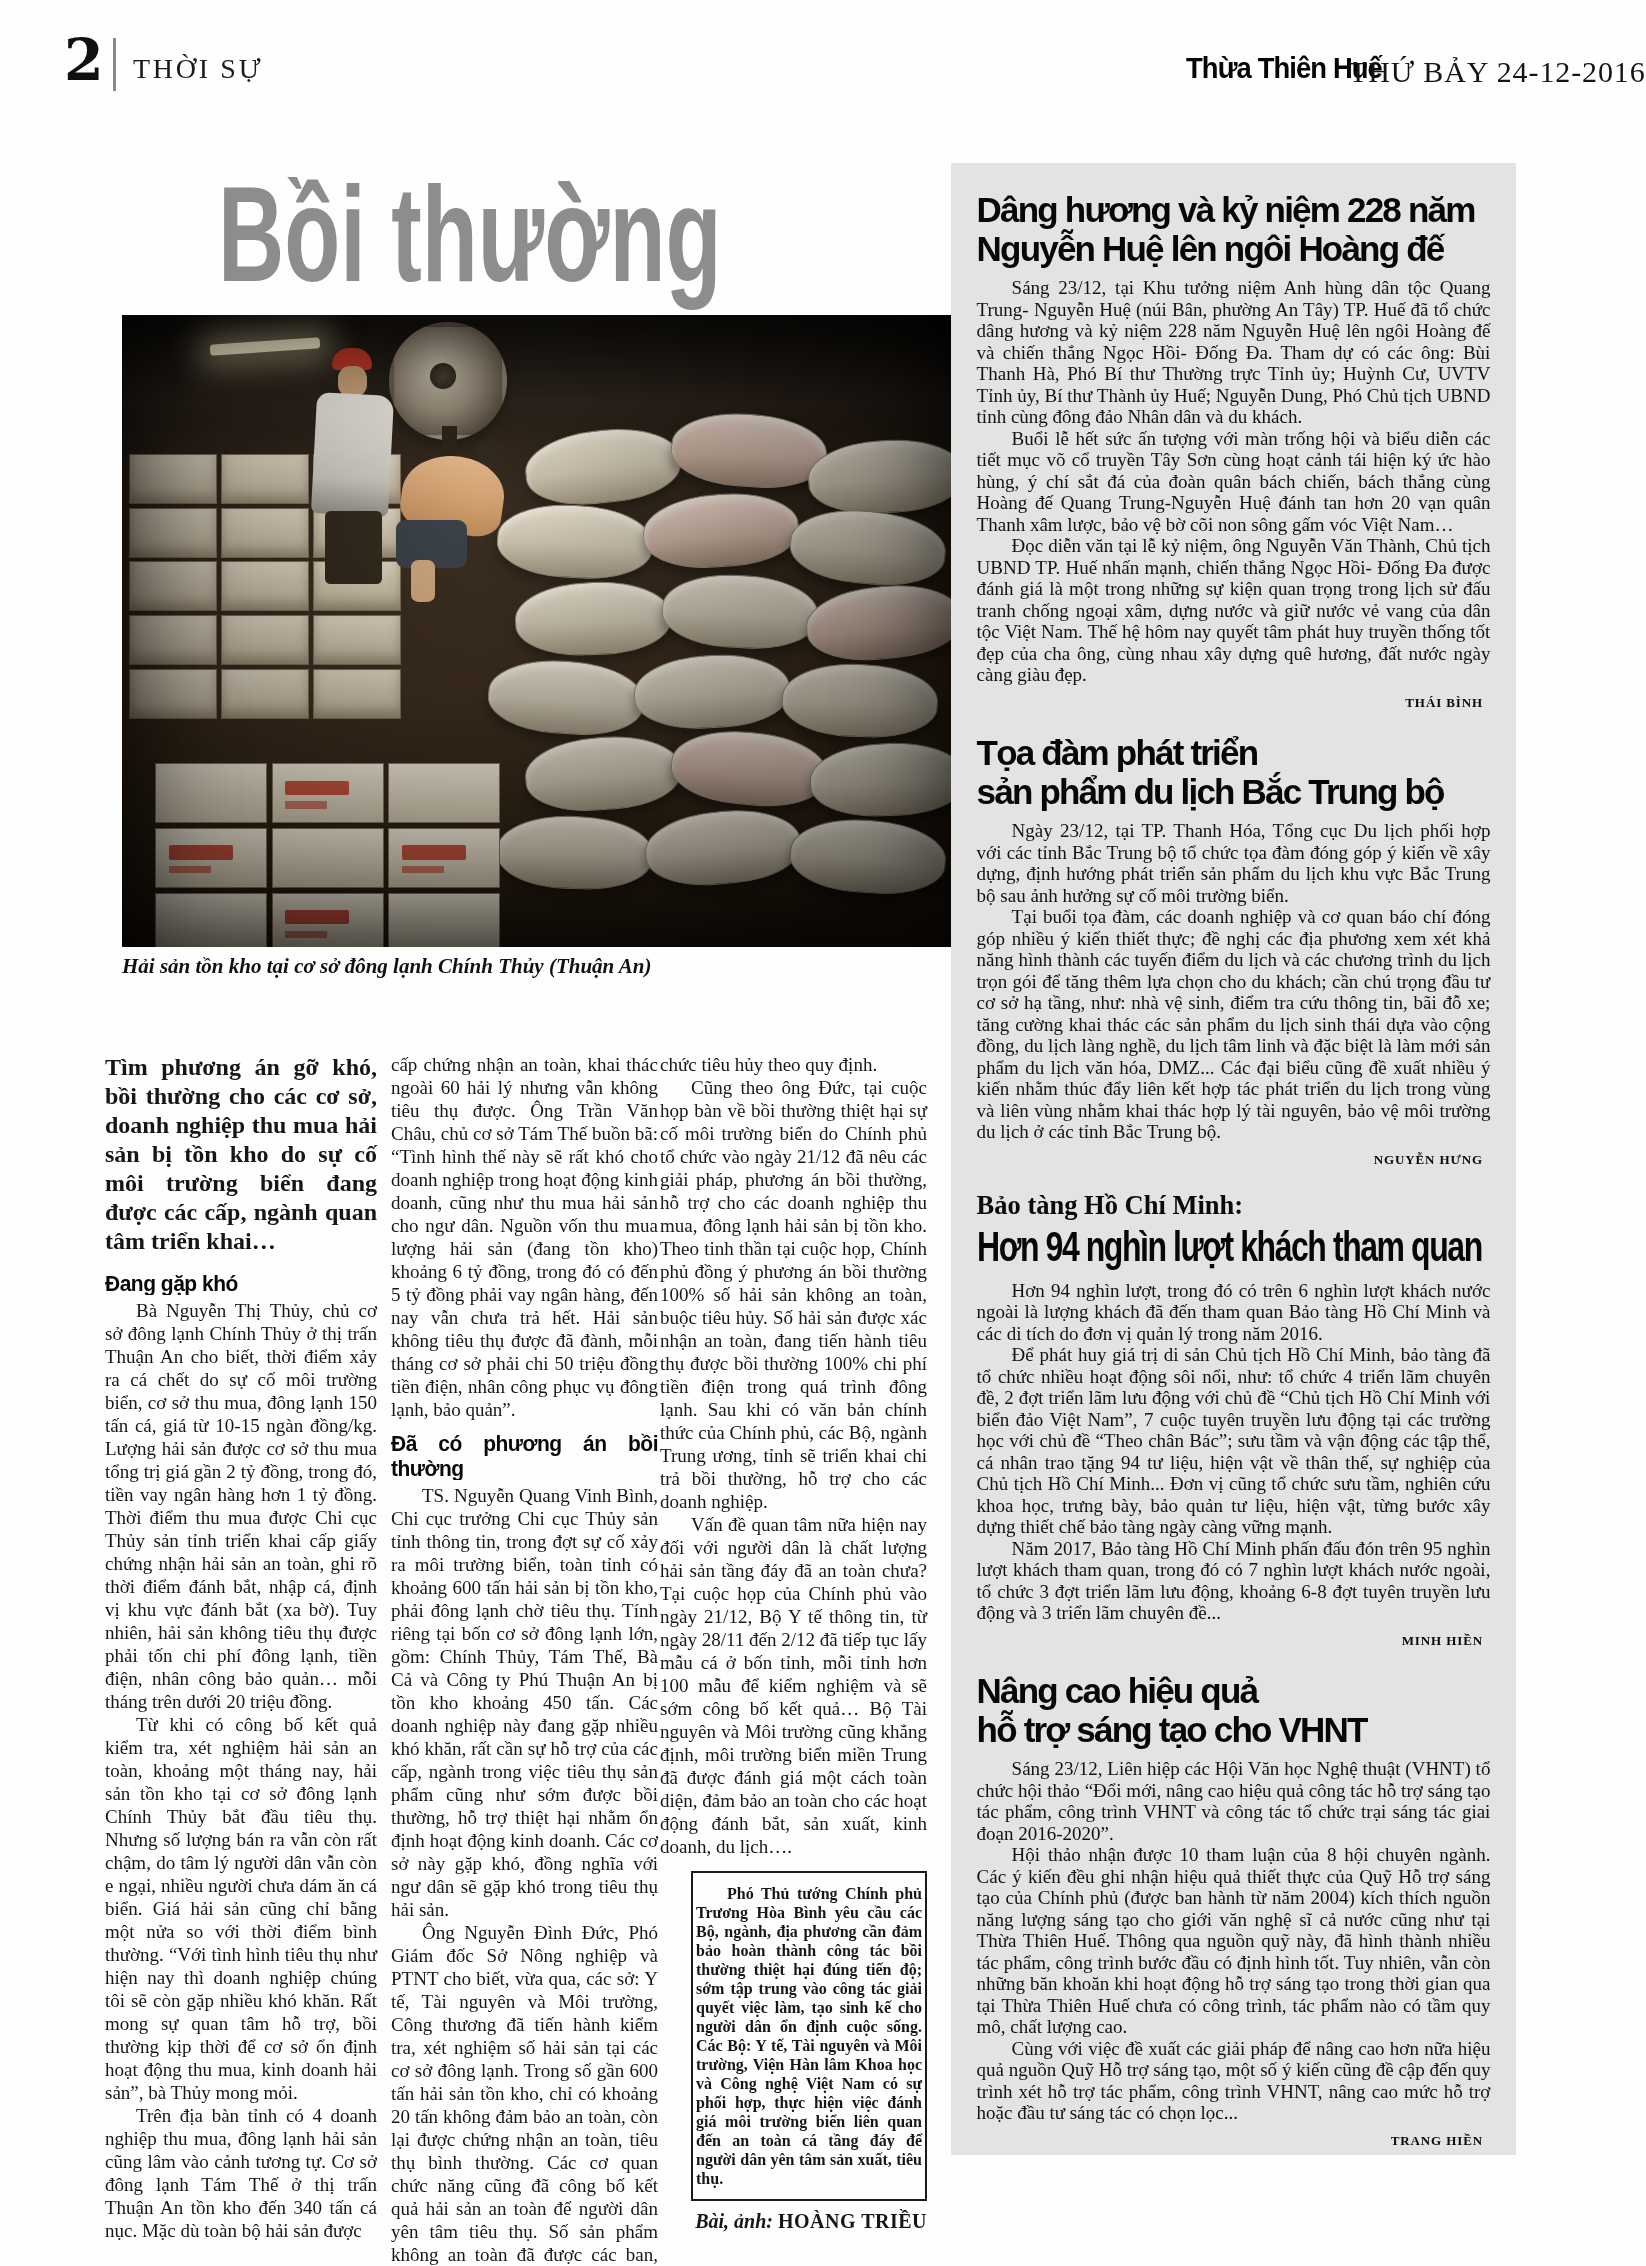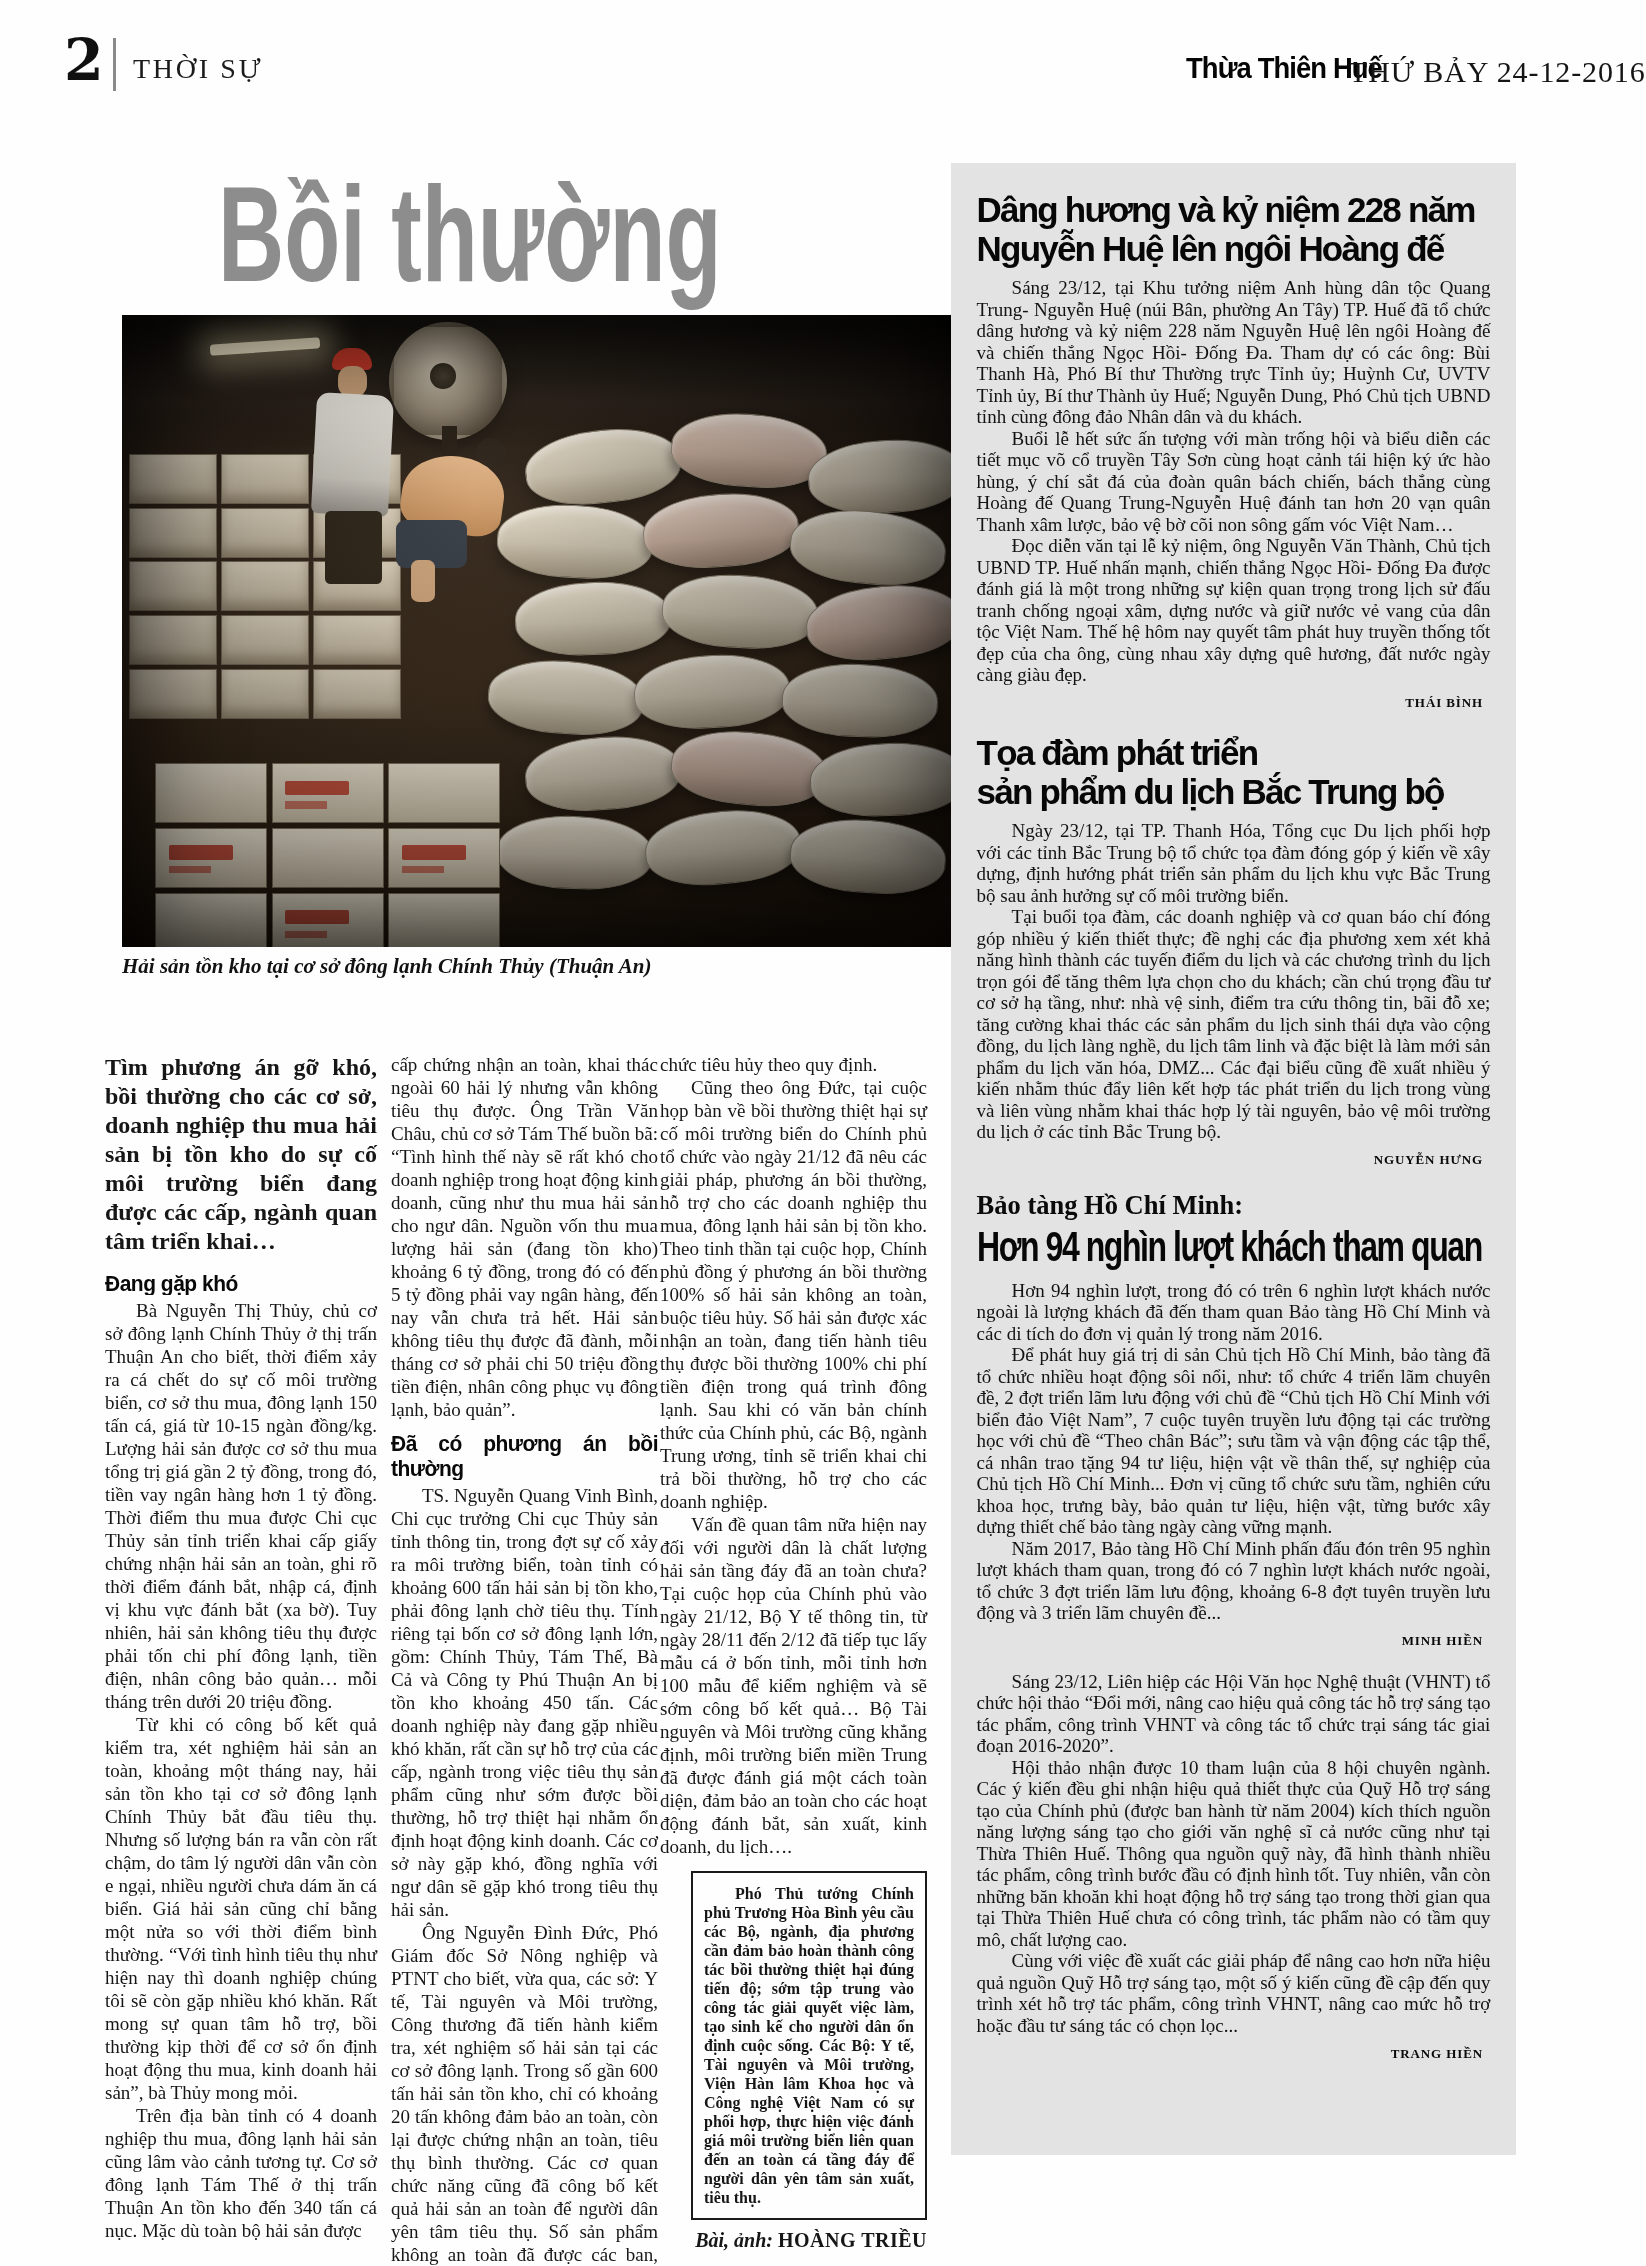--- a/index.html
+++ b/index.html
@@ -70,21 +70,21 @@
     text-align:justify;color:#161616;}
   .col p{margin:0 0 0 0;text-indent:31px;}
   .col p.noind{text-indent:0;}
   .lede{font-weight:bold;font-size:24px;line-height:29px;text-align:justify;
     text-indent:0;margin-bottom:14.6px;}
   .subhead{font-family:"Liberation Sans",sans-serif;font-weight:bold;font-size:21px;
     letter-spacing:-0.5px;margin:11px 0 5.5px;text-indent:0;color:#090909;transform:scaleY(1.08);transform-origin:left;}
   #col1{left:105px;}
   #col2{left:391px;width:267px;}
   #col3{left:660px;width:267px;}
-  .quotebox{border:2.7px solid #1a1a1a;margin:12.8px 0 9.1px 31px;padding:11px 11px;
+  .quotebox{border:2.7px solid #1a1a1a;margin:12.8px 0 9.1px 31px;padding:11px 3px;
     font-weight:bold;font-size:16px;line-height:19px;text-align:justify;}
   .quotebox .qb-text{text-indent:31px;display:block;}
   .main-byline{text-align:right;margin-top:9.1px;font-size:20px;}
   .main-byline .lbl{font-style:italic;font-weight:bold;}
   .main-byline .nm{font-weight:bold;letter-spacing:0.5px;}
 
   
   .sidebar{position:absolute;left:951px;top:163px;width:565px;height:1992px;
     background:#e3e3e3;box-sizing:border-box;padding:27.4px 25.6px 16.4px;overflow:hidden;}
   .sb-hl{font-family:"Liberation Sans",sans-serif;font-weight:bold;font-size:35px;
@@ -241,20 +241,24 @@
   <div>
     <div class="kicker">Bảo tàng Hồ Chí Minh:</div>
     <div class="sb-hl-xl">Hơn 94 nghìn lượt khách tham quan</div>
     <p>Hơn 94 nghìn lượt, trong đó có trên 6 nghìn lượt khách nước ngoài là lượng khách đã đến tham quan Bảo tàng Hồ Chí Minh và các di tích do đơn vị quản lý trong năm 2016.</p>
     <p>Để phát huy giá trị di sản Chủ tịch Hồ Chí Minh, bảo tàng đã tổ chức nhiều hoạt động sôi nổi, như: tổ chức 4 triển lãm chuyên đề, 2 đợt triển lãm lưu động với chủ đề “Chủ tịch Hồ Chí Minh với biển đảo Việt Nam”, 7 cuộc tuyên truyền lưu động tại các trường học với chủ đề “Theo chân Bác”; sưu tầm và vận động các tập thể, cá nhân trao tặng 94 tư liệu, hiện vật về thân thế, sự nghiệp của Chủ tịch Hồ Chí Minh... Đơn vị cũng tổ chức sưu tầm, nghiên cứu khoa học, trưng bày, bảo quản tư liệu, hiện vật, từng bước xây dựng thiết chế bảo tàng ngày càng vững mạnh.</p>
     <p>Năm 2017, Bảo tàng Hồ Chí Minh phấn đấu đón trên 95 nghìn lượt khách tham quan, trong đó có 7 nghìn lượt khách nước ngoài, tổ chức 3 đợt triển lãm lưu động, khoảng 6-8 đợt tuyên truyền lưu động và 3 triển lãm chuyên đề...</p>
     <div class="sb-byline">MINH HIỀN</div>
   </div>
 
   <div>
+    <div class="sb-hl">
+      <span>Nâng cao hiệu quả</span><br>
+      <span>hỗ trợ sáng tạo cho VHNT</span>
+    </div>
     <p>Sáng 23/12, Liên hiệp các Hội Văn học Nghệ thuật (VHNT) tổ chức hội thảo “Đổi mới, nâng cao hiệu quả công tác hỗ trợ sáng tạo tác phẩm, công trình VHNT và công tác tổ chức trại sáng tác giai đoạn 2016-2020”.</p>
     <p>Hội thảo nhận được 10 tham luận của 8 hội chuyên ngành. Các ý kiến đều ghi nhận hiệu quả thiết thực của Quỹ Hỗ trợ sáng tạo của Chính phủ (được ban hành từ năm 2004) kích thích nguồn năng lượng sáng tạo cho giới văn nghệ sĩ cả nước cũng như tại Thừa Thiên Huế. Thông qua nguồn quỹ này, đã hình thành nhiều tác phẩm, công trình bước đầu có định hình tốt. Tuy nhiên, vẫn còn những băn khoăn khi hoạt động hỗ trợ sáng tạo trong thời gian qua tại Thừa Thiên Huế chưa có công trình, tác phẩm nào có tầm quy mô, chất lượng cao.</p>
     <p>Cùng với việc đề xuất các giải pháp để nâng cao hơn nữa hiệu quả nguồn Quỹ Hỗ trợ sáng tạo, một số ý kiến cũng đề cập đến quy trình xét hỗ trợ tác phẩm, công trình VHNT, nâng cao mức hỗ trợ hoặc đầu tư sáng tác có chọn lọc...</p>
     <div class="sb-byline">TRANG HIỀN</div>
   </div>
 
 </div>
 
 
 </body></html>

